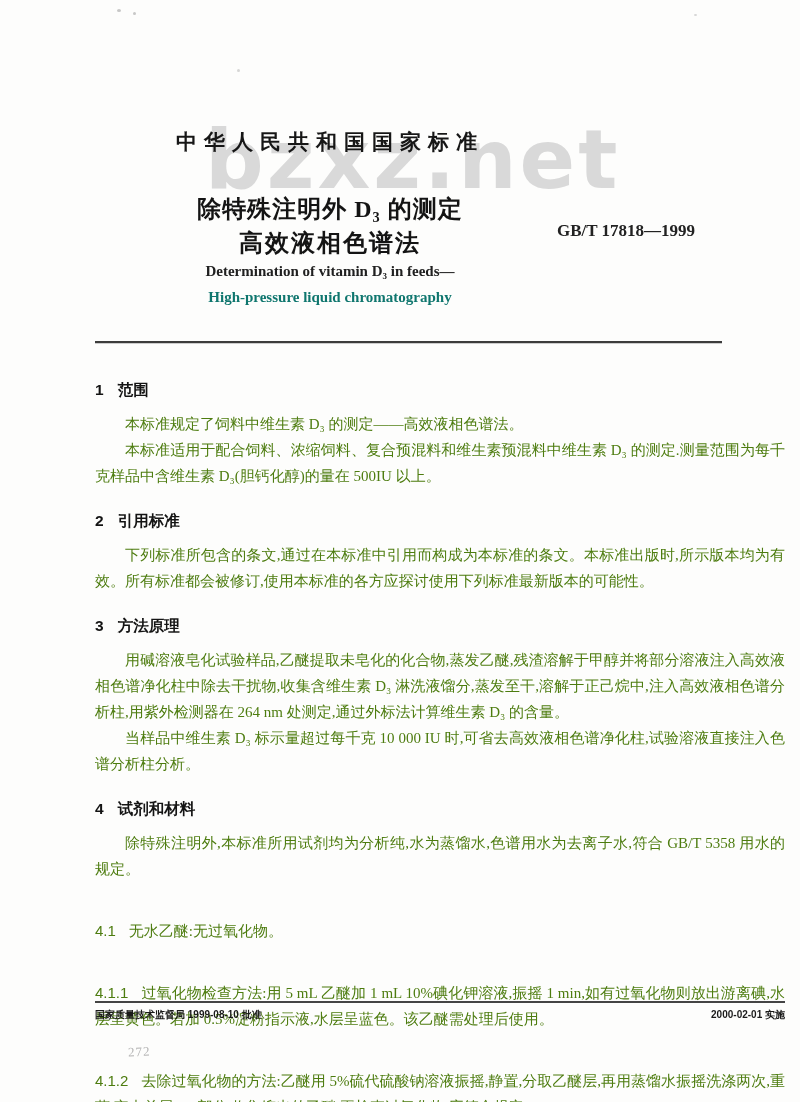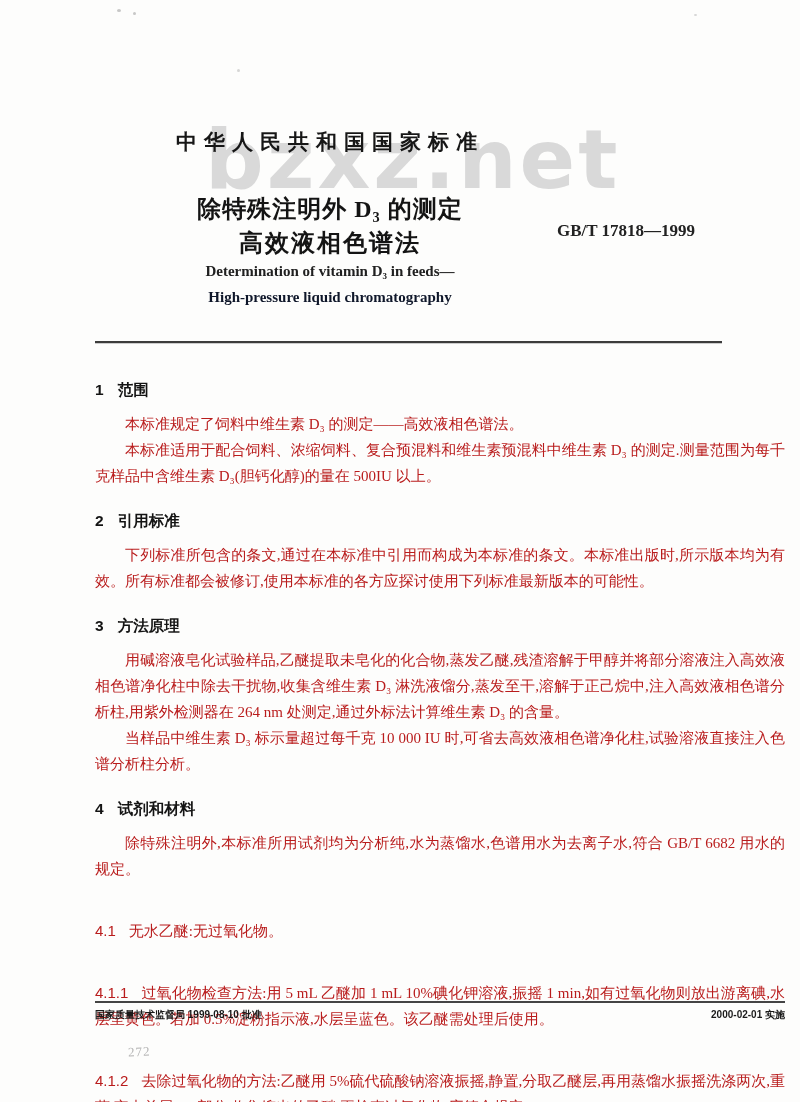--- a/index.html
+++ b/index.html
@@ -32,35 +32,35 @@
     top:128px; font-size:21px; font-weight:700; letter-spacing:7px;
     color:#161616; white-space:nowrap;
   }
   .title-cn-1 { top:193px; font-size:24px; font-weight:700; color:#141414; letter-spacing:1px; }
   .title-cn-2 { top:227px; font-size:24px; font-weight:700; color:#141414; letter-spacing:2px; }
   .std-code {
     position:absolute; left:557px; top:221px;
     font-size:17px; font-weight:700; color:#222; white-space:nowrap;
   }
   .title-en-1 { top:263px; font-size:15px; font-weight:700; color:#202020; }
-  .title-en-2 { top:289px; font-size:15px; font-weight:700; color:#0f172a; }
+  .title-en-2 { top:289px; font-size:15px; font-weight:700; color:#0f766e; }
   .hdr-rule {
     position:absolute; left:95px; top:341px; width:627px; height:2px;
     background:#3c3c3c; box-shadow:0 1px 0 rgba(60,60,60,.25);
   }
   
   .body { position:absolute; left:95px; top:358px; width:690px; z-index:1; }
   .section h2 {
     margin:22px 0 10px 0; font-size:15.5px; font-weight:700; color:#141414;
     font-family:"Liberation Sans","DejaVu Sans",sans-serif;
   }
   .sec-no { display:inline-block; margin-right:14px; }
   .section p {
     margin:0; font-size:15px; line-height:26px; text-align:justify;
-    color:#b91c1c;
+    color:#4d7c0f;
   }
   .section p.indent { text-indent:2em; }
   .section p.item { text-indent:0; margin:0; }
   .item-no {
     display:inline-block; margin-right:13px;
     font-family:"Liberation Sans","DejaVu Sans",sans-serif;
     margin-top:36px;
   }
   
   .ftr-rule {
@@ -113,21 +113,21 @@
     </div>
 
     <div class="section">
       <h2><span class="sec-no">3</span><span>方法原理</span></h2>
       <p class="indent">用碱溶液皂化试验样品,乙醚提取未皂化的化合物,蒸发乙醚,残渣溶解于甲醇并将部分溶液注入高效液相色谱净化柱中除去干扰物,收集含维生素 D₃ 淋洗液馏分,蒸发至干,溶解于正己烷中,注入高效液相色谱分析柱,用紫外检测器在 264 nm 处测定,通过外标法计算维生素 D₃ 的含量。</p>
       <p class="indent">当样品中维生素 D₃ 标示量超过每千克 10 000 IU 时,可省去高效液相色谱净化柱,试验溶液直接注入色谱分析柱分析。</p>
     </div>
 
     <div class="section">
       <h2><span class="sec-no">4</span><span>试剂和材料</span></h2>
-      <p class="indent">除特殊注明外,本标准所用试剂均为分析纯,水为蒸馏水,色谱用水为去离子水,符合 GB/T 6682 用水的规定。</p>
+      <p class="indent">除特殊注明外,本标准所用试剂均为分析纯,水为蒸馏水,色谱用水为去离子水,符合 GB/T 5358 用水的规定。</p>
       <p class="item"><span class="item-no">4.1</span><span>无水乙醚:无过氧化物。</span></p>
       <p class="item"><span class="item-no">4.1.1</span><span>过氧化物检查方法:用 5 mL 乙醚加 1 mL 10%碘化钾溶液,振摇 1 min,如有过氧化物则放出游离碘,水层呈黄色。若加 0.5%淀粉指示液,水层呈蓝色。该乙醚需处理后使用。</span></p>
       <p class="item"><span class="item-no">4.1.2</span><span>去除过氧化物的方法:乙醚用 5%硫代硫酸钠溶液振摇,静置,分取乙醚层,再用蒸馏水振摇洗涤两次,重蒸,弃去首尾 5%部分,收集馏出的乙醚,再检查过氧化物,应符合规定。</span></p>
       <p class="item"><span class="item-no">4.2</span><span>乙醇。</span></p>
       <p class="item"><span class="item-no">4.3</span><span>正己烷:重蒸馏(或光谱纯)。</span></p>
       <p class="item"><span class="item-no">4.4</span><span>1,4-二氧六环。</span></p>
 
     </div>
 
   </div>

